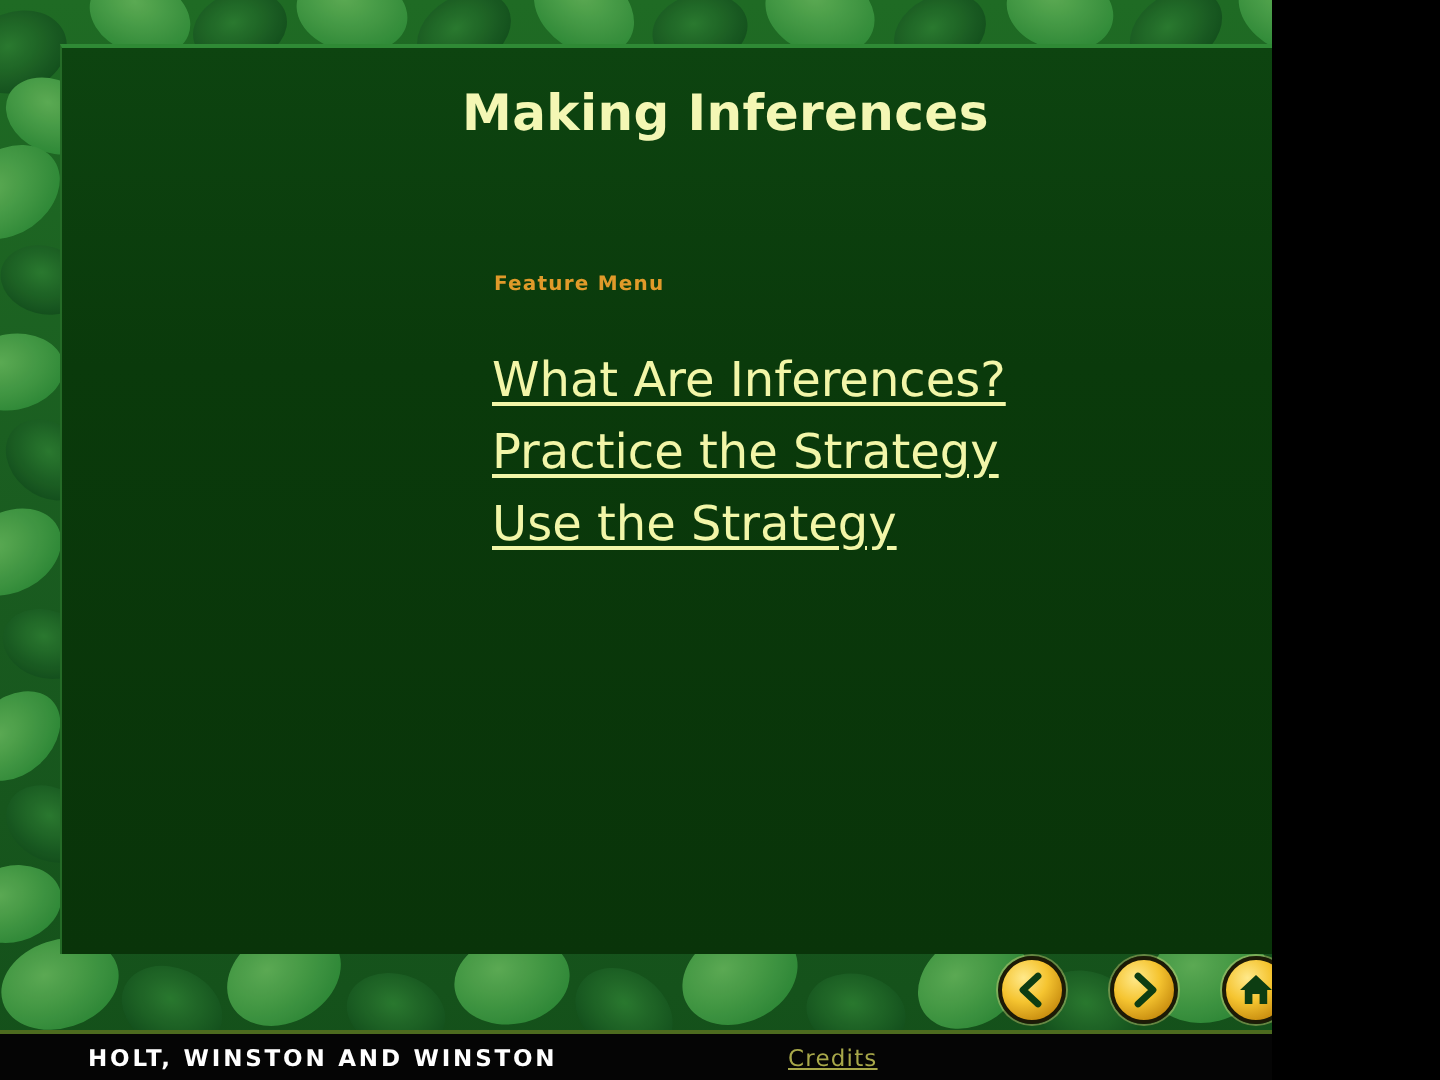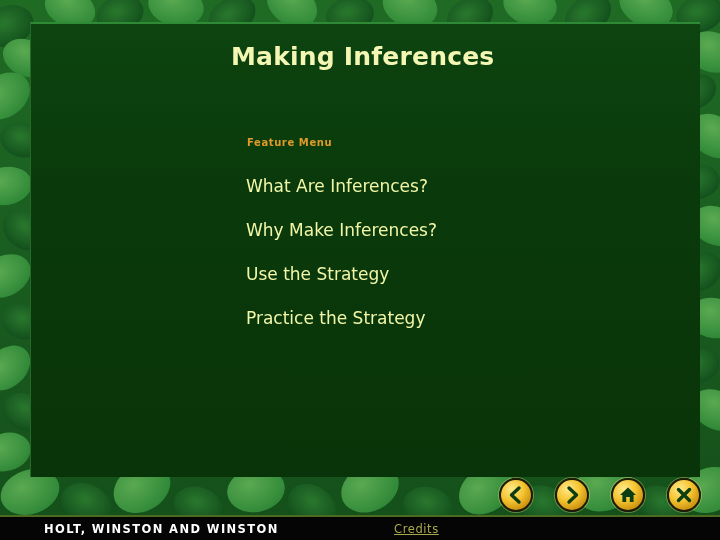--- a/index.html
+++ b/index.html
@@ -9,21 +9,21 @@
   }
   body {
     width: 720px;
     height: 540px;
     overflow: hidden;
     font-family: "DejaVu Sans", "Liberation Sans", sans-serif;
   }
 
   #stage {
     position: relative;
-    width: 720px;
+    width: 636px;
     height: 540px;
     overflow: hidden;
     background: #1b5e20;
   }
 
   
   .leaf-bg {
     position: absolute;
     left: 0; top: 0;
     width: 720px;
@@ -66,24 +66,25 @@
   }
 
   .menu-list {
     position: absolute;
     left: 215px;
     top: 152px;
     width: 430px;
   }
   .menu-link {
     display: block;
-    font-size: 17px;
+    font-size: 24px;
     color: #f2f6a8;
+    text-decoration: underline;
     text-underline-offset: 3px;
-    margin-bottom: 24px;
+    margin-bottom: 8px;
     width: fit-content;
     cursor: pointer;
     white-space: nowrap;
   }
 
   
   .navbar {
     position: absolute;
     left: 490px;
     top: 478px;
@@ -243,23 +244,22 @@
   </svg>
 
   <div class="content-panel">
 
     <div class="page-title">Making Inferences</div>
 
     <div class="feature-menu-label">Feature Menu</div>
 
     <div class="menu-list">
       <a class="menu-link">What Are Inferences?</a>
-      <a class="menu-link">Why Make Inferences?</a>
+      <a class="menu-link">Practice the Strategy</a>
       <a class="menu-link">Use the Strategy</a>
-      <a class="menu-link">Practice the Strategy</a>
     </div>
 
   </div>
 
   <div class="navbar">
 
     <div class="nav-btn">
       <span class="nav-circle">
         <svg width="20" height="20" viewBox="0 0 20 20">
           <path d="M13 3 L5.5 10 L13 17" fill="none" stroke="#0d3d12" stroke-width="3.4" stroke-linecap="round" stroke-linejoin="round"></path>

